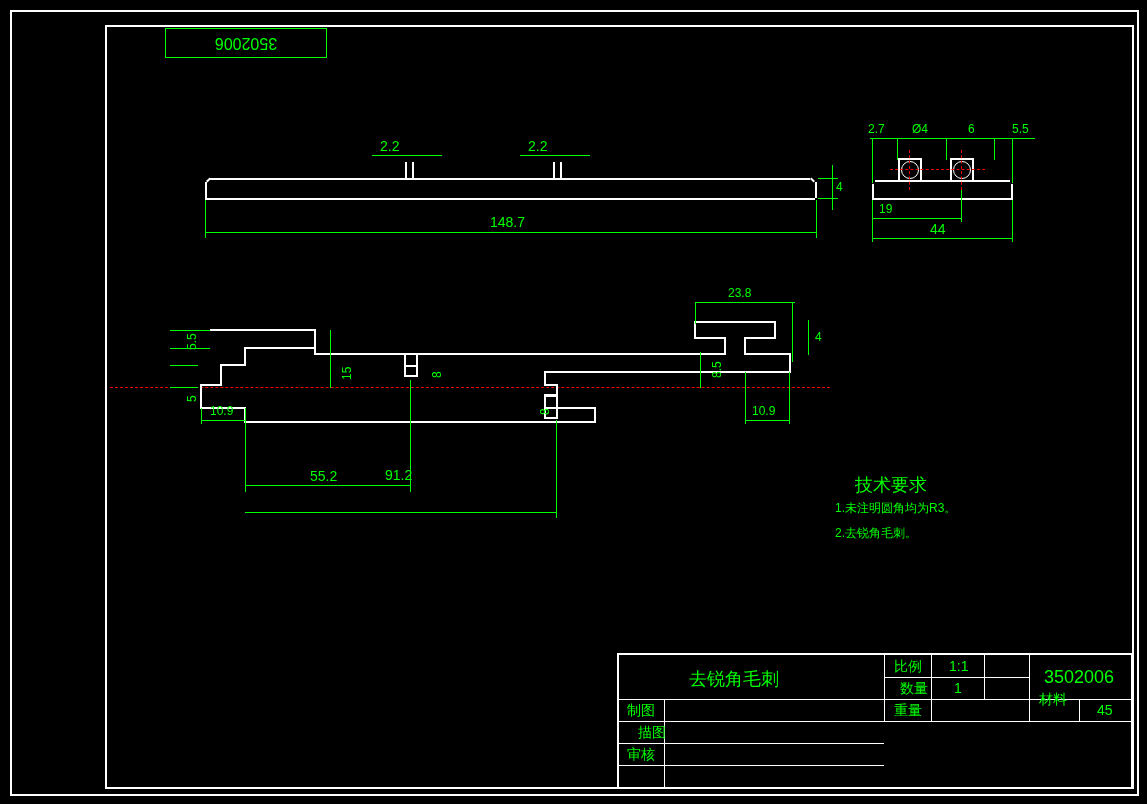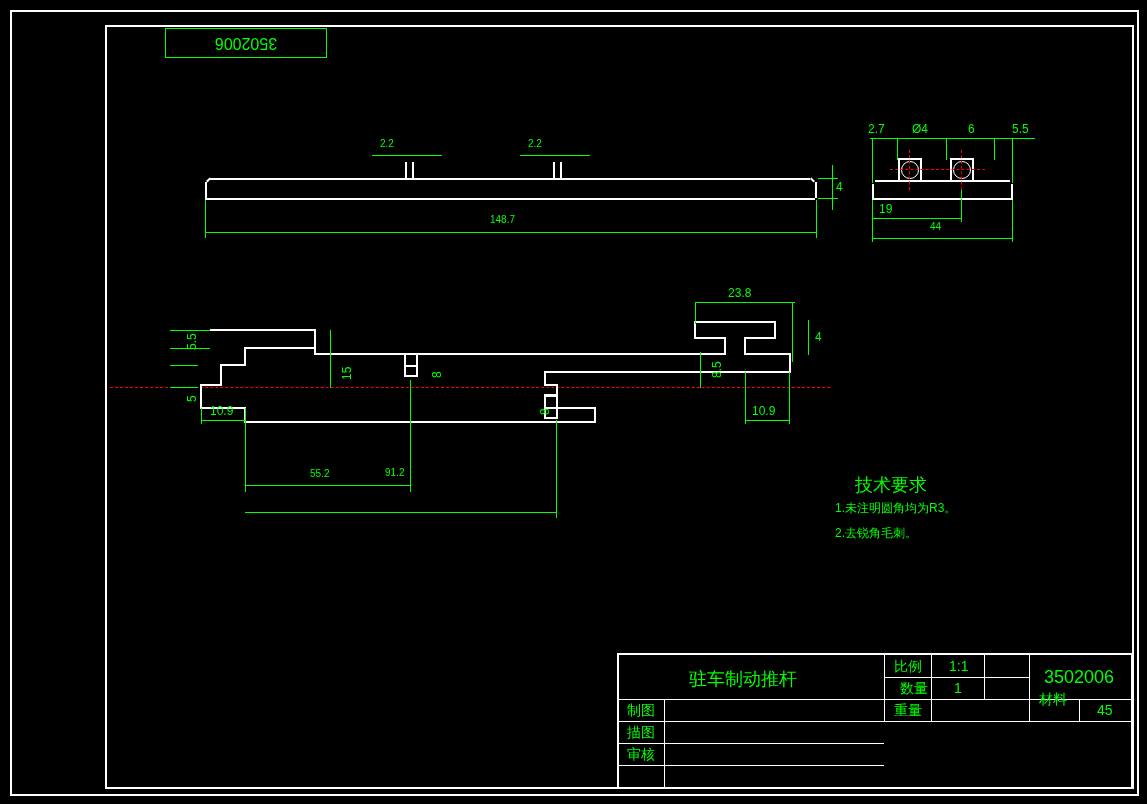--- a/index.html
+++ b/index.html
@@ -1,21 +1,21 @@
 <!DOCTYPE html>
 <html><head>
 <meta charset="utf-8">
 <style>
   html,body{margin:0;padding:0;background:#000;width:1147px;height:804px;overflow:hidden;font-family:Arial,"Microsoft YaHei",sans-serif}
   .stage{position:relative;width:1147px;height:804px}
   .frame{position:absolute;border:2px solid #fff}
   .outer{left:10px;top:10px;width:1125px;height:782px}
   .inner{left:105px;top:25px;width:1025px;height:760px}
   .wline{position:absolute;background:#fff}
-  .gtxt{position:absolute;color:#00ff00;font-size:10px;white-space:nowrap}
+  .gtxt{position:absolute;color:#00ff00;font-size:14px;white-space:nowrap}
   .gtxt.s{font-size:12px}
   .gtxt.big{font-size:18px}
   .gline{position:absolute;background:#00ff00}
   .dim-h{height:1px}
   .dim-v{width:1px}
   
   .idbox{position:absolute;left:165px;top:28px;width:160px;height:28px;border:1px solid #00ff00;color:#00ff00;font-size:16px;text-align:center;line-height:28px;transform:rotate(180deg)}
   
   .center{position:absolute;left:110px;top:387px;width:720px;height:0;border-top:1px dashed #ff0000}
   
@@ -169,26 +169,26 @@
     <div class="h" style="top:88px;left:0;width:265px"></div>
     <div class="h" style="top:110px;left:0;width:265px"></div>
 
     <div class="v" style="left:45px;top:44px;height:88px"></div>
     <div class="v" style="left:265px;top:0;height:66px"></div>
     <div class="v" style="left:312px;top:0;height:66px"></div>
     <div class="v" style="left:365px;top:0;height:44px"></div>
     <div class="v" style="left:410px;top:0;height:66px"></div>
     <div class="v" style="left:460px;top:44;height:22px;top:44px"></div>
 
-    <div class="lbl big" style="left:70px;top:12px;font-size:18px">驻车制动推杆</div>
+    <div class="lbl big" style="left:70px;top:12px;font-size:18px">去锐角毛刺</div>
     <div class="lbl" style="left:275px;top:3px">比例</div>
     <div class="lbl" style="left:330px;top:3px">1:1</div>
     <div class="lbl" style="left:281px;top:25px">数量</div>
     <div class="lbl" style="left:335px;top:25px">1</div>
     <div class="lbl big" style="left:425px;top:12px;font-size:18px">3502006</div>
     <div class="lbl" style="left:8px;top:47px">制图</div>
     <div class="lbl" style="left:275px;top:47px">重量</div>
     <div class="lbl" style="left:420px;top:36px">材料</div>
     <div class="lbl" style="left:478px;top:47px">45</div>
-    <div class="lbl" style="left:8px;top:69px">描图</div>
+    <div class="lbl" style="left:19px;top:69px">描图</div>
     <div class="lbl" style="left:8px;top:91px">审核</div>
   </div>
 </div>
 
 </body></html>

